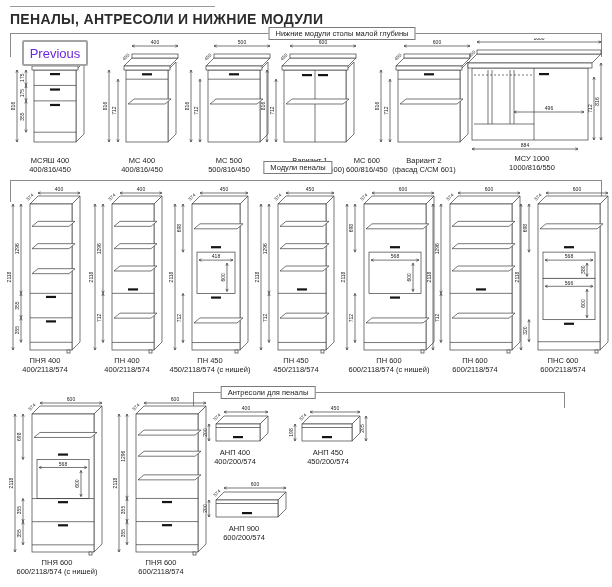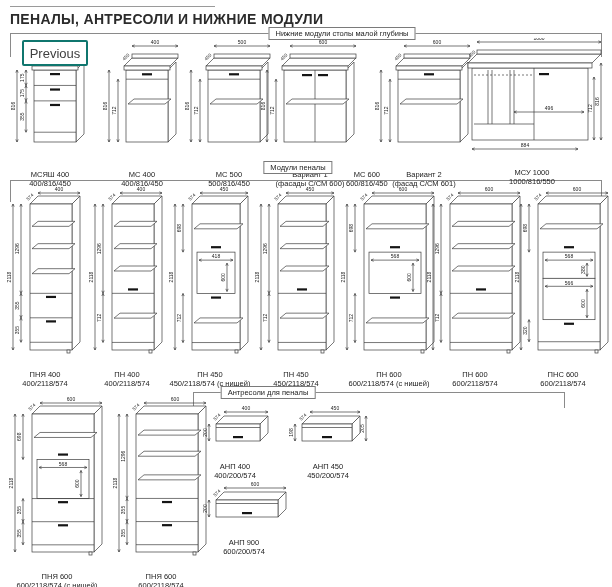--- a/index.html
+++ b/index.html
@@ -2,29 +2,29 @@
 <html><head>
 <meta charset="utf-8">
 <style>
   html,body{margin:0;padding:0}
   body{width:612px;height:587px;position:relative;background:#fff;overflow:hidden;
        font-family:"Liberation Sans","DejaVu Sans",sans-serif;color:#222}
   .topline{position:absolute;top:6px;left:10px;width:205px;border-top:1px solid #9a9a9a}
   .title{position:absolute;top:11px;left:10px;font-size:14px;font-weight:bold;
          letter-spacing:.3px;color:#2b2b2b}
   .prev{position:absolute;left:22px;top:40px;width:62px;height:22px;z-index:9;
-        background:#fff;border:2px solid #0f766e;border-radius:2px;color:#404040;
+        background:#fff;border:2px solid #a3a3a3;border-radius:2px;color:#6d28d9;
         font-size:13px;display:flex;align-items:center;justify-content:center;cursor:pointer}
   .secline{position:absolute;border-top:1px solid #8a8a8a}
   .stub{position:absolute;width:1px;background:#8a8a8a}
   .seclabel{position:absolute;transform:translateX(-50%);background:#fff;border:1px solid #7a7a7a;
             font-size:7.5px;color:#222;padding:1px 6px;white-space:nowrap;z-index:3}
   .module{position:absolute;display:flex;flex-direction:column;align-items:center}
   .module svg{display:block}
-  .cap{font-size:7.5px;line-height:9px;color:#222;text-align:center;white-space:nowrap;margin-top:14px}
+  .cap{font-size:7.5px;line-height:9px;color:#222;text-align:center;white-space:nowrap;margin-top:0}
   .spacer{height:118px;width:2px}
   .notes{position:absolute;left:360px;top:450px;width:246px;font-size:8px;line-height:11px;color:#2a2a2a}
   .notes p{margin:0 0 6px 0;padding-left:8px;text-indent:-8px}
 </style>
 </head>
 <body>
 
 <div class="topline"></div>
 <div class="title">ПЕНАЛЫ, АНТРЕСОЛИ И НИЖНИЕ МОДУЛИ</div>
 <div class="prev">Previous</div>

